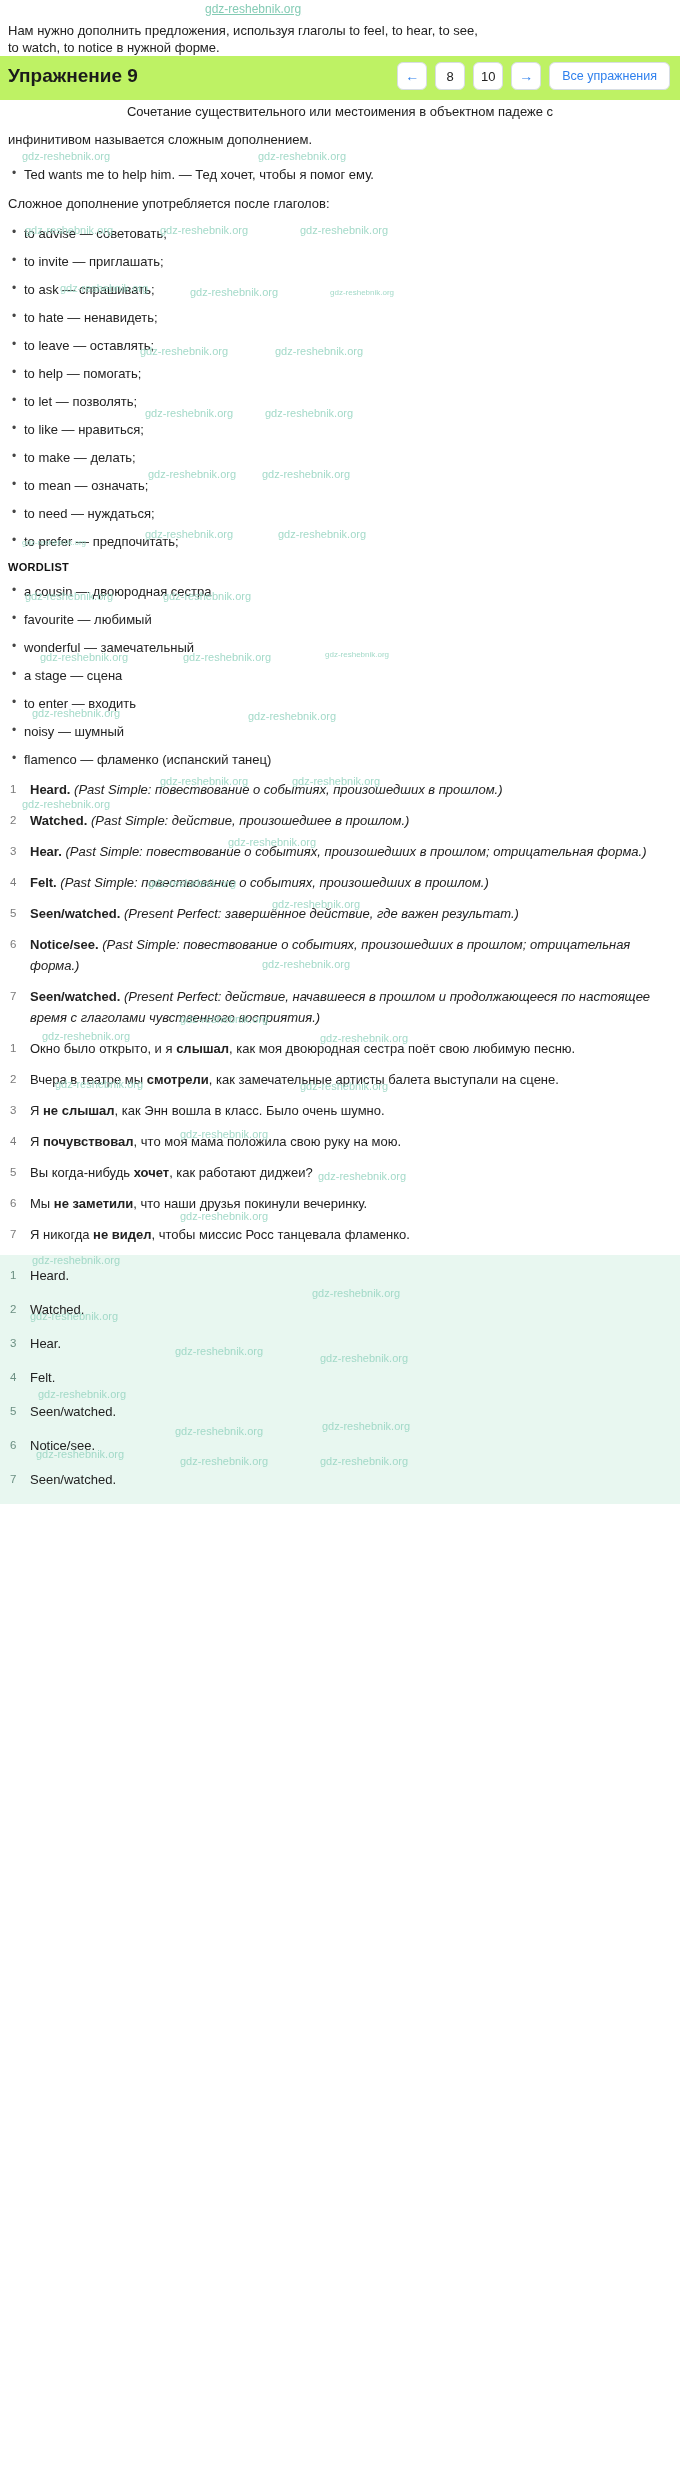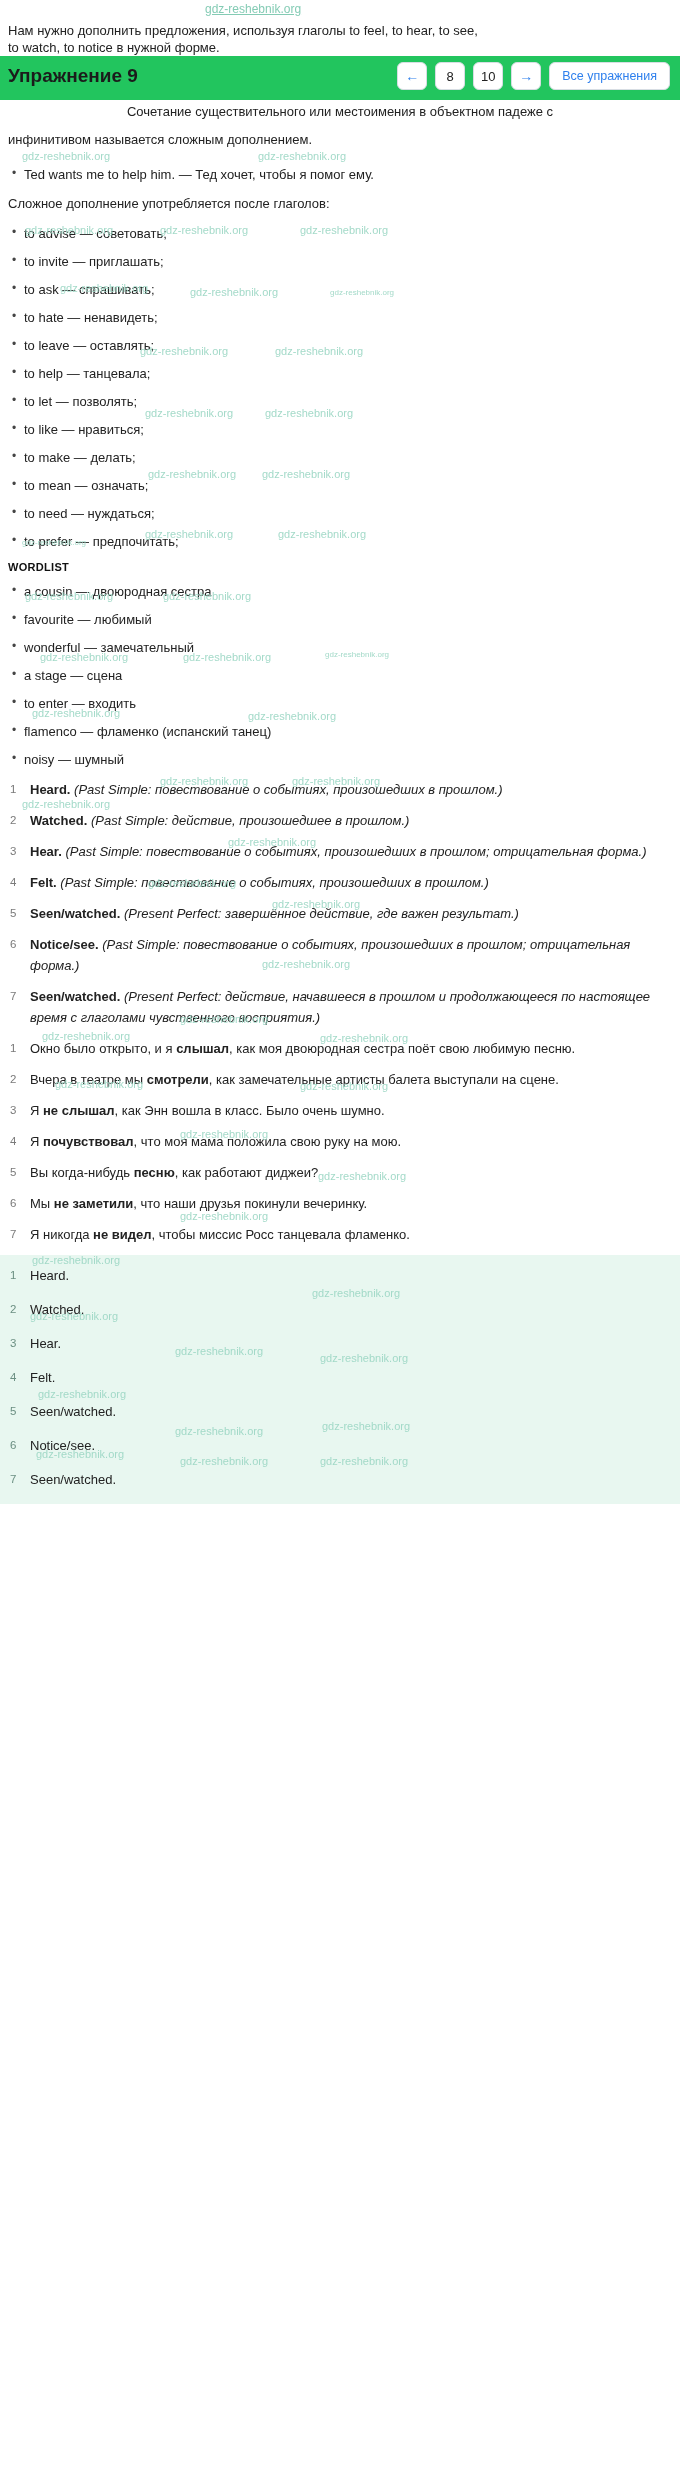--- a/index.html
+++ b/index.html
@@ -42,21 +42,21 @@
     padding: 0 8px;
     color: #222;
   }
   .intro-line2 { color:#222; }
 
   .exercise-bar {
     display: flex;
     align-items: center;
     justify-content: space-between;
     padding: 6px 10px 10px 8px;
-    background: #22c55e;
+    background: #bef264;
     position: relative;
     z-index: 6;
   }
   .exercise-title {
     font-size: 19px;
     font-weight: bold;
     color: #1b1b1b;
   }
   .nav-group {
     display: flex;
@@ -205,39 +205,39 @@
     </ul>
 
     <p class="lead">Сложное дополнение употребляется после глаголов:</p>
 
     <ul class="bul">
       <li>to advise — советовать;</li>
       <li>to invite — приглашать;</li>
       <li>to ask — спрашивать;</li>
       <li>to hate — ненавидеть;</li>
       <li>to leave — оставлять;</li>
-      <li>to help — танцевала;</li>
+      <li>to help — помогать;</li>
       <li>to let — позволять;</li>
       <li>to like — нравиться;</li>
       <li>to make — делать;</li>
       <li>to mean — означать;</li>
       <li>to need — нуждаться;</li>
       <li>to prefer — предпочитать;</li>
     </ul>
 
     <div class="wordlist-head">WORDLIST</div>
 
     <ul class="bul">
       <li>a cousin — двоюродная сестра</li>
       <li>favourite — любимый</li>
       <li>wonderful — замечательный</li>
       <li>a stage — сцена</li>
       <li>to enter — входить</li>
+      <li>noisy — шумный</li>
       <li>flamenco — фламенко (испанский танец)</li>
-      <li>noisy — шумный</li>
     </ul>
 
     <ol class="num">
       <li>
         <span class="n">1</span>
         <b>Heard.</b><i> (Past Simple: повествование о событиях, произошедших в прошлом.)</i>
       </li>
       <li>
         <span class="n">2</span>
         <b>Watched.</b><i> (Past Simple: действие, произошедшее в прошлом.)</i>
@@ -276,21 +276,21 @@
       <li>
         <span class="n">3</span>
         <span>Я </span><b>не слышал</b><span>, как Энн вошла в класс. Было очень шумно.</span>
       </li>
       <li>
         <span class="n">4</span>
         <span>Я </span><b>почувствовал</b><span>, что моя мама положила свою руку на мою.</span>
       </li>
       <li>
         <span class="n">5</span>
-        <span>Вы когда-нибудь </span><b>песню</b><span>, как работают диджеи?</span>
+        <span>Вы когда-нибудь </span><b>хочет</b><span>, как работают диджеи?</span>
       </li>
       <li>
         <span class="n">6</span>
         <span>Мы </span><b>не заметили</b><span>, что наши друзья покинули вечеринку.</span>
       </li>
       <li>
         <span class="n">7</span>
         <span>Я никогда </span><b>не видел</b><span>, чтобы миссис Росс танцевала фламенко.</span>
       </li>
     </ol>

